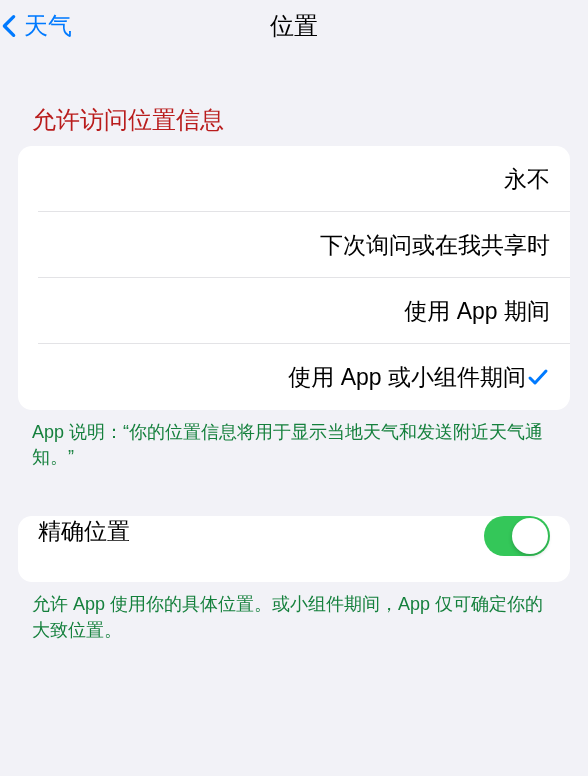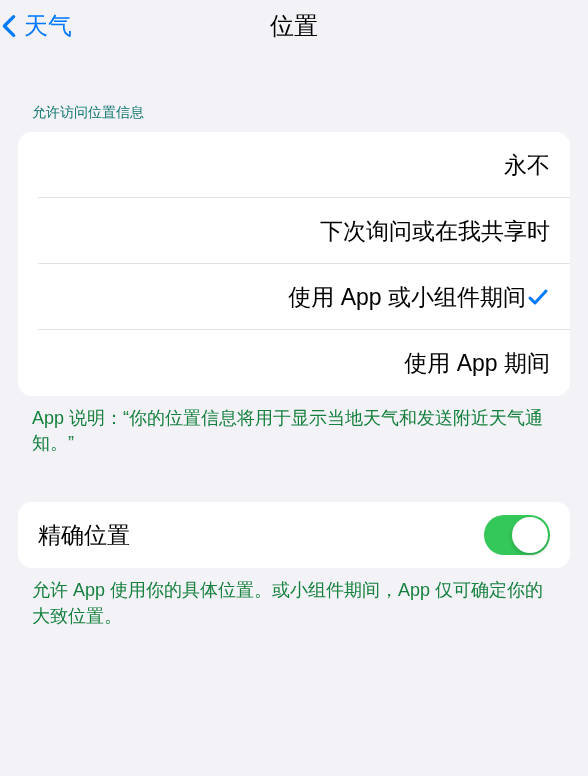--- a/index.html
+++ b/index.html
@@ -42,22 +42,22 @@
     }
     .title {
       position: absolute;
       left: 50%;
       transform: translateX(-50%);
       font-size: 24px;
       font-weight: 400;
       color: #000;
     }
     .section-header {
-      font-size: 14px;
-      color: #0f766e;
+      font-size: 24px;
+      color: #b91c1c;
       padding: 52px 32px 10px 32px;
     }
     .list-group {
       background-color: #ffffff;
       border-radius: 14px;
       margin: 0 18px;
       overflow: hidden;
     }
     .list-item {
       display: flex;
@@ -93,21 +93,20 @@
       line-height: 1.4;
     }
     .toggle-group {
       background-color: #ffffff;
       border-radius: 14px;
       margin: 46px 18px 0 18px;
       overflow: hidden;
     }
     .toggle-item {
       display: flex;
-      align-items: center;
       justify-content: space-between;
       min-height: 66px;
       padding: 0 20px;
       font-size: 23px;
       color: #000;
     }
     .toggle {
       width: 66px;
       height: 40px;
       background-color: #34c759;
@@ -144,29 +143,29 @@
 <div class="section-header">允许访问位置信息</div>
 
 <div class="list-group">
   <div class="list-item">
     <span>永不</span>
   </div>
   <div class="list-item">
     <span>下次询问或在我共享时</span>
   </div>
   <div class="list-item">
+    <span>使用 App 期间</span>
+  </div>
+  <div class="list-item">
     <span>使用 App 或小组件期间</span>
     <span class="checkmark">
       <svg viewBox="0 0 24 24" width="26" height="26" fill="none" stroke="#007aff" stroke-width="3" stroke-linecap="round" stroke-linejoin="round">
         <polyline points="4,13 9,18 20,6"></polyline>
       </svg>
     </span>
-  </div>
-  <div class="list-item">
-    <span>使用 App 期间</span>
   </div>
 </div>
 
 <div class="section-footer">App 说明：“你的位置信息将用于显示当地天气和发送附近天气通知。”</div>
 
 <div class="toggle-group">
   <div class="toggle-item">
     <span>精确位置</span>
     <div class="toggle">
       <div class="toggle-knob"></div>

